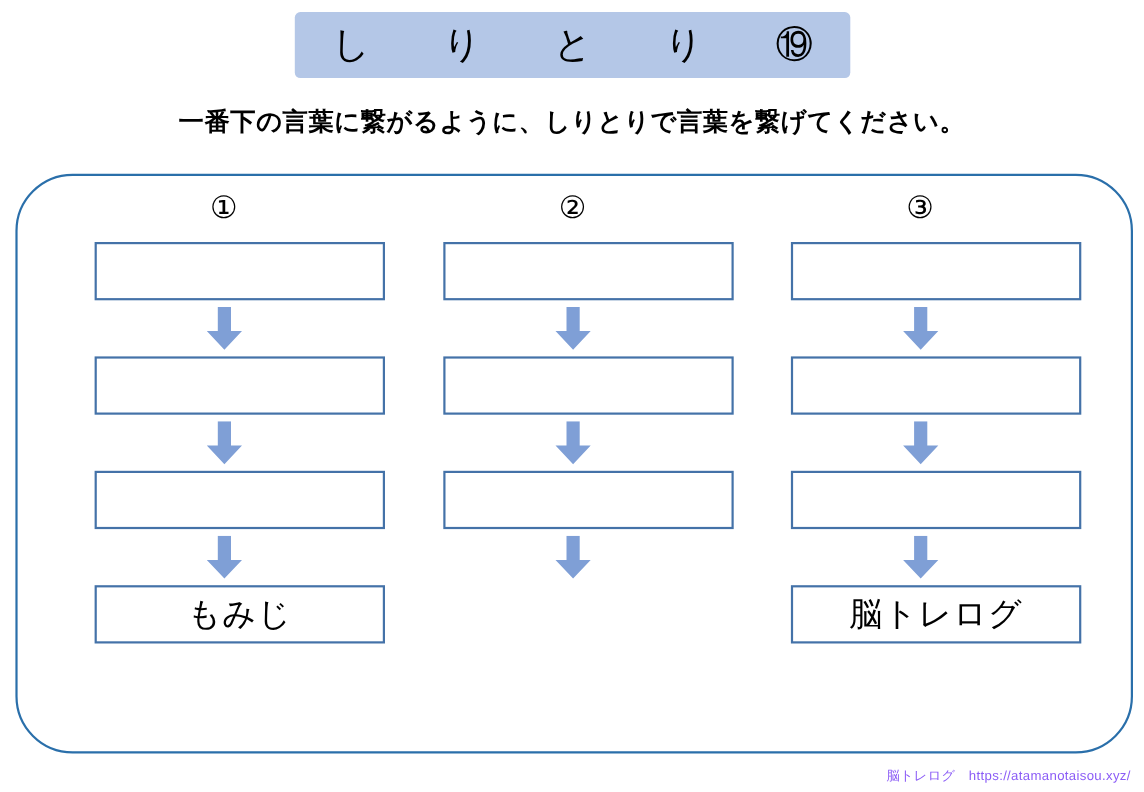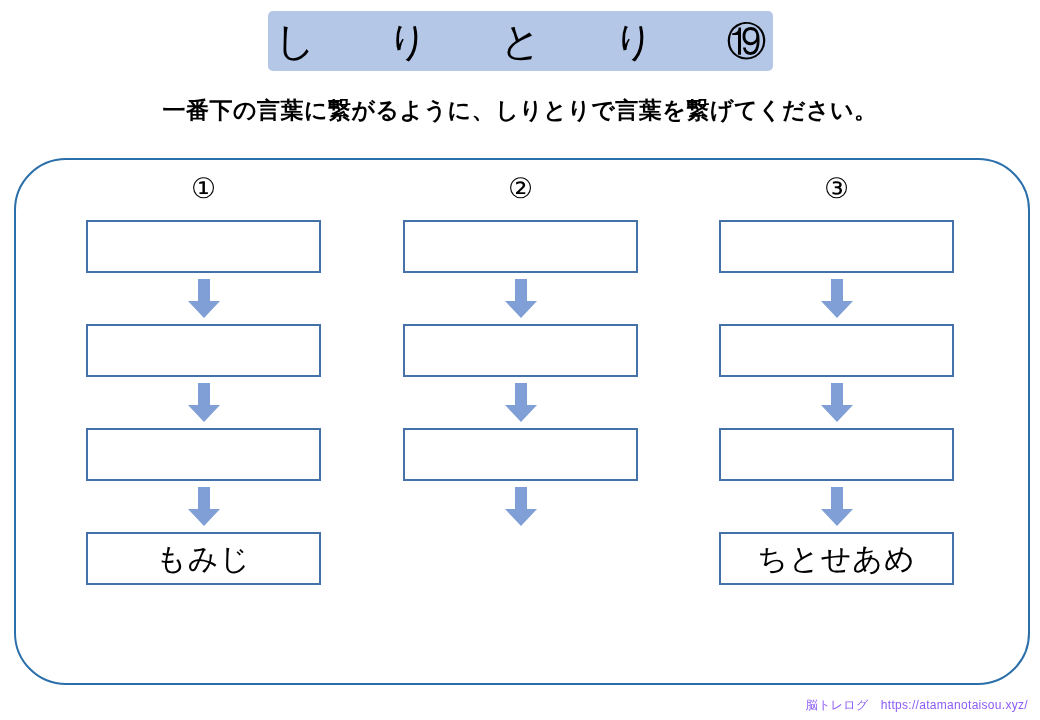--- a/index.html
+++ b/index.html
@@ -23,21 +23,21 @@
     top: 11px;
     width: 505px;
     height: 60px;
     background: #b4c7e7;
     border-radius: 5px;
     display: flex;
     align-items: center;
     justify-content: center;
   }
   .title-text {
-    font-size: 40px;
+    font-size: 34px;
     letter-spacing: 16px;
     text-indent: 16px;
     color: #000000;
     white-space: pre;
     line-height: 1;
   }
 
   
   .instruction {
     position: absolute;
@@ -90,21 +90,21 @@
     font-size: 28px;
     line-height: 1;
     color: #000000;
   }
 
   .chain {
     position: relative;
   }
 
   .word-box {
-    width: 235px;
+    width: 264px;
     height: 53px;
     box-sizing: border-box;
     border: 2px solid #4472a8;
     background: #ffffff;
     display: flex;
     align-items: center;
     justify-content: center;
   }
   .word-box .word-text {
     font-size: 30px;
@@ -230,19 +230,19 @@
         </div>
         <div class="word-box">
           <span class="word-text"></span>
         </div>
         <div class="arrow-slot">
           <svg class="arrow-down" width="34" height="40" viewBox="0 0 34 40">
             <polygon points="11,0 23,0 23,22 33,22 17,39 1,22 11,22" fill="#7f9fd6"></polygon>
           </svg>
         </div>
         <div class="word-box">
-          <span class="word-text">ちとせあめ</span>
+          <span class="word-text">脳トレログ</span>
         </div>
       </div>
     </div>
   </div>
 
 <div class="footer-credit">脳トレログ　https://atamanotaisou.xyz/</div>
 
 </body></html>

